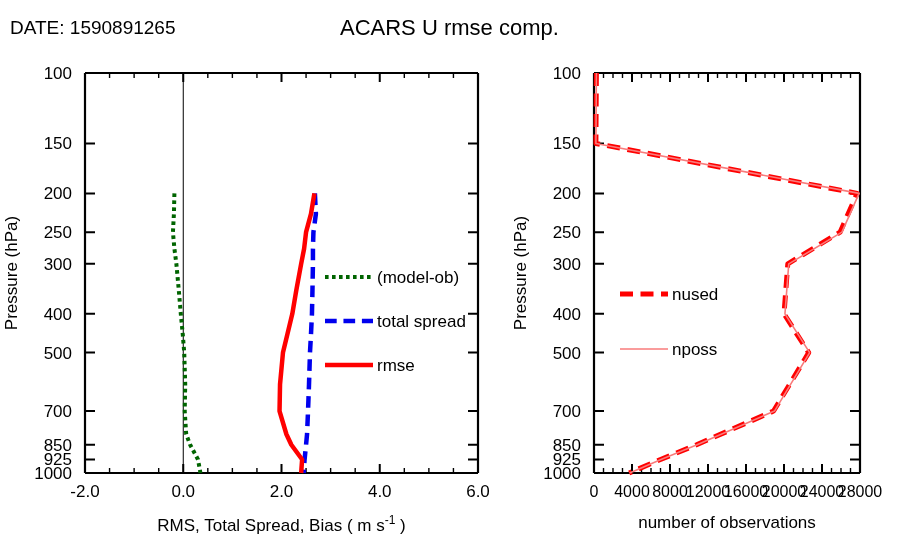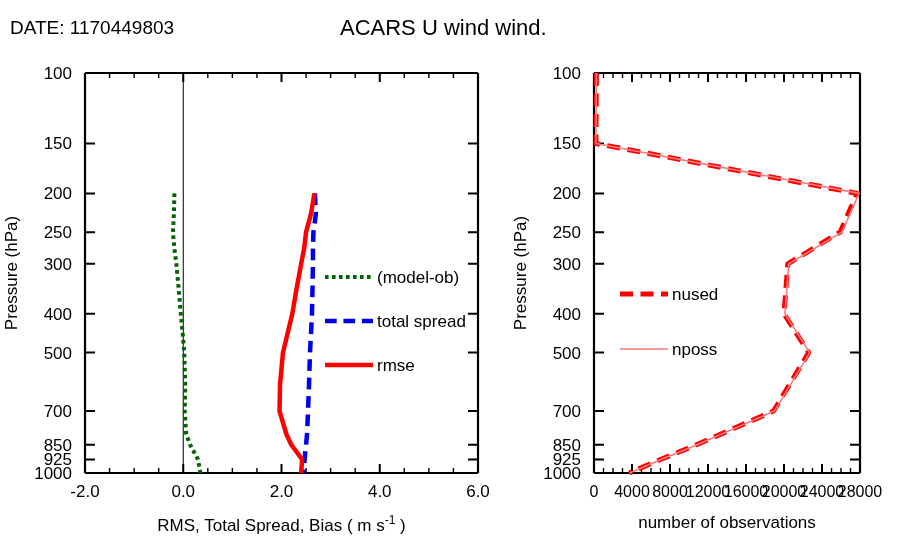--- a/index.html
+++ b/index.html
@@ -54,22 +54,22 @@
   .tick { stroke: #000000; stroke-width: 2; }
   .tick-minor { stroke: #000000; stroke-width: 1.4; }
   .zero-line { stroke: #000000; stroke-width: 1; }
   .curve { fill: none; stroke-linejoin: round; stroke-linecap: butt; }
 </style>
 </head>
 <body>
 
 <div id="root">
 
-  <div class="hdr-date">DATE: 1170449803</div>
-  <div class="hdr-title">ACARS U wind wind.</div>
+  <div class="hdr-date">DATE: 1590891265</div>
+  <div class="hdr-title">ACARS U rmse comp.</div>
 
   <svg id="plot-svg" width="900" height="560">
       <g>
         <path d="M85,73 H478 M85,473 H478 M85,73 V473 M478,73 V473" class="axis-line"></path>
         <path d="M85,473 V464 M85,73 V82" class="tick"></path>
         <path d="M109.5625,473 V468 M109.5625,73 V78" class="tick-minor"></path>
         <path d="M134.125,473 V468 M134.125,73 V78" class="tick-minor"></path>
         <path d="M158.6875,473 V468 M158.6875,73 V78" class="tick-minor"></path>
         <path d="M183.25,473 V464 M183.25,73 V82" class="tick"></path>
         <path d="M207.8125,473 V468 M207.8125,73 V78" class="tick-minor"></path>

